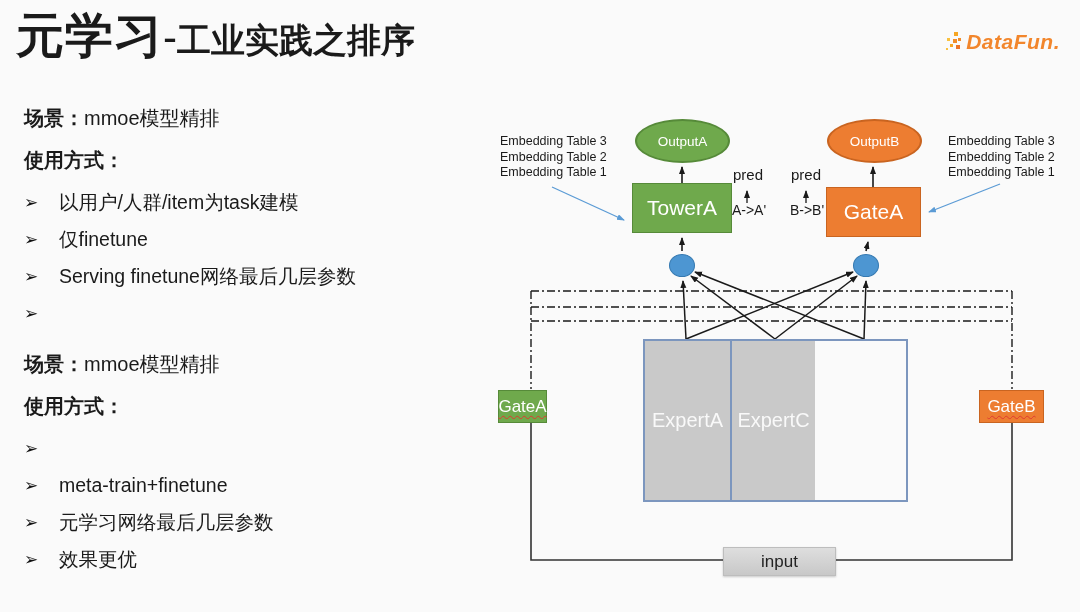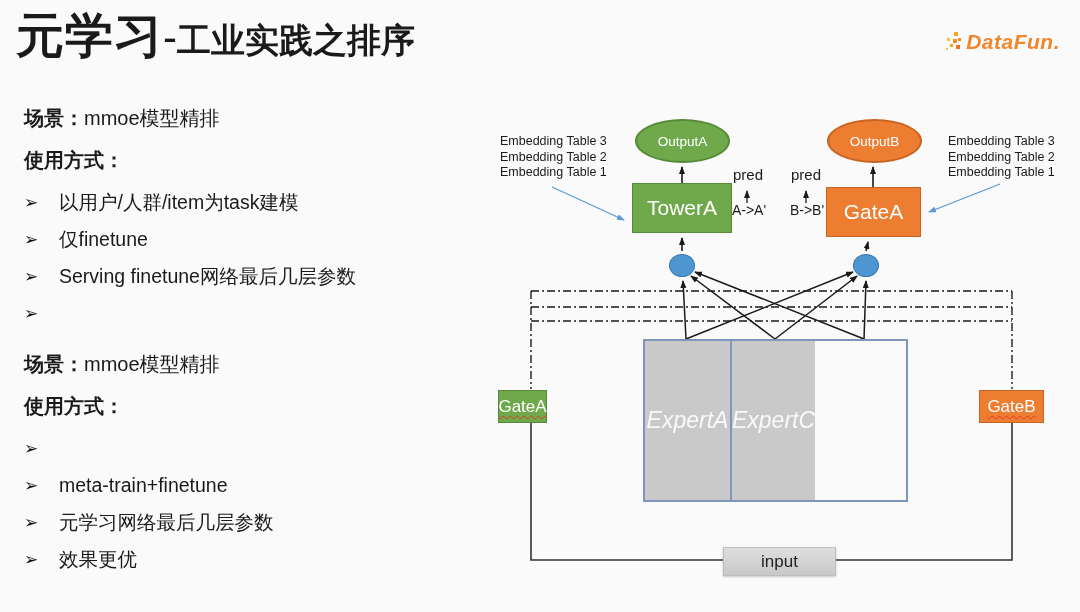--- a/index.html
+++ b/index.html
@@ -32,21 +32,21 @@
   .outA{left:635px;top:119px;width:95px;height:44px;background:var(--green);border:2px solid var(--green_border);}
   .outB{left:827px;top:119px;width:95px;height:44px;background:var(--orange);border:2px solid var(--orange_border);}
   .tower{color:#fff;font-size:21px;}
   .towerA{left:632px;top:183px;width:100px;height:50px;background:var(--green);border:1px solid var(--green_border);}
   .towerB{left:826px;top:187px;width:95px;height:50px;background:var(--orange);border:1.5px solid var(--orange_border);}
   .gnode{border-radius:50%;background:var(--blue_node);border:1.5px solid var(--blue_node_border);}
   .gnodeA{left:669px;top:254px;width:26px;height:23px;}
   .gnodeB{left:853px;top:254px;width:26px;height:23px;}
   .experts{position:absolute;left:643px;top:339px;width:265px;height:163px;display:flex;border:2px solid var(--expert_border);box-sizing:border-box;}
   .expert{background:var(--expert_fill);display:flex;align-items:center;justify-content:center;
-          color:rgba(255,255,255,.88);font-size:23px;box-sizing:border-box;font-style:italic;}
+          color:rgba(255,255,255,.88);font-size:20px;box-sizing:border-box;}
   .expert+.expert{border-left:2px solid var(--expert_border);}
   .exA{width:85px;} .exB{width:95px;} .exC{width:85px;}
   .gate{color:#fff;font-size:17px;}
   .gate span{text-decoration:underline wavy #e03a2f;text-decoration-thickness:1px;text-underline-offset:3px;}
   .gateA{left:498px;top:390px;width:49px;height:33px;background:var(--green);border:1px solid var(--green_border);}
   .gateB{left:979px;top:390px;width:65px;height:33px;background:var(--orange);border:1px solid var(--orange_border);}
   .inputbox{left:723px;top:547px;width:113px;height:29px;background:linear-gradient(#dedede,#c8c8c8);
             border:1px solid #bdbdbd;font-size:17px;color:#222;box-shadow:0 1px 2px rgba(0,0,0,.2);}
   
   .emb{position:absolute;font-size:12.5px;line-height:15.5px;color:#1a1a1a;}

